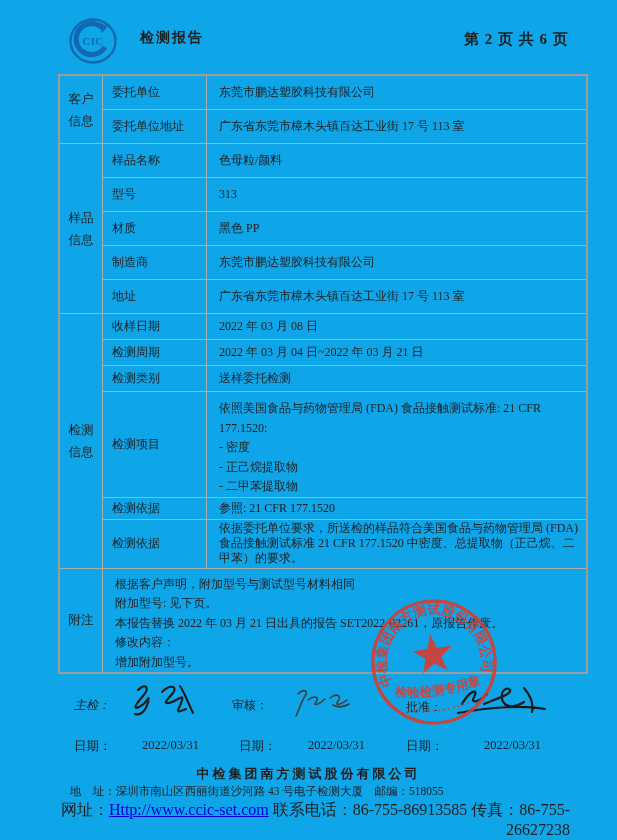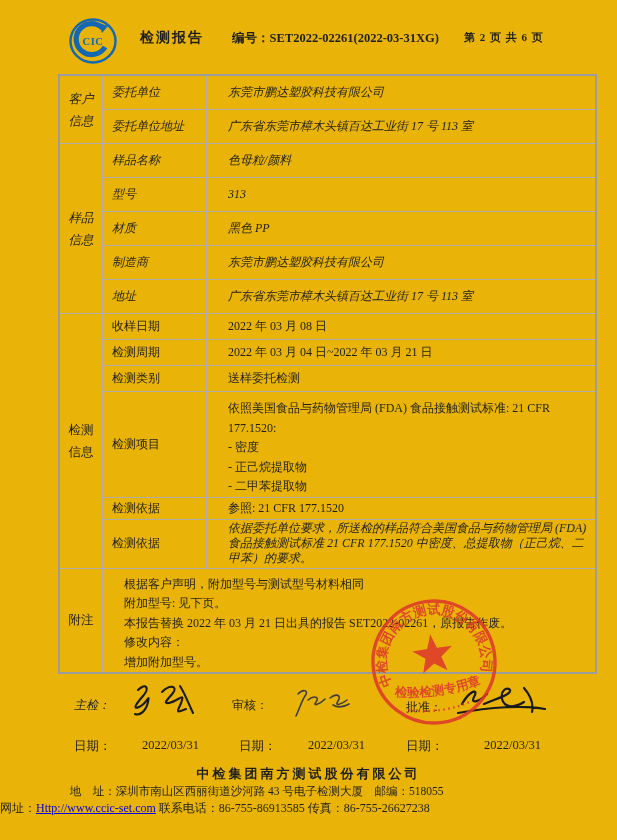--- a/index.html
+++ b/index.html
@@ -1,65 +1,64 @@
 <!DOCTYPE html>
 <html><head>
 <meta charset="utf-8">
 <style>
   html,body{margin:0;padding:0;background:#fff;}
   .page{
-    position:relative;width:617px;height:840px;background:#eab308;overflow:hidden;
+    position:relative;width:617px;height:840px;background:#0ea5e9;overflow:hidden;
     font-family:"Liberation Serif","DejaVu Serif",serif;color:#1f1f1f;
   }
   
   .logo{position:absolute;left:62px;top:16px;width:62px;height:50px;}
   .hdr-title{position:absolute;left:140px;top:29px;font-size:14px;font-weight:bold;letter-spacing:2px;text-align:center;}
   .hdr-no{position:absolute;left:232px;top:30px;font-size:12.5px;font-weight:bold;}
-  .hdr-page{position:absolute;left:464px;top:30px;font-size:11px;font-weight:bold;letter-spacing:1px;}
+  .hdr-page{position:absolute;left:464px;top:30px;font-size:15px;font-weight:bold;letter-spacing:1px;}
   
   .report-table{
     position:absolute;left:58px;top:74px;border-collapse:collapse;table-layout:fixed;
     width:501px;font-size:12px;
   }
   .report-table td{border:1.6px solid #adadad;padding:0;vertical-align:middle;overflow:hidden;}
   .report-table{border:2px solid #9c9c9c;}
   td.sec{width:42px;text-align:center;line-height:22px;font-size:12.5px;}
   td.fld{width:94px;padding-left:9px;}
-  td.val{width:361px;padding-left:21px;padding-right:6px;margin-top:36px;}
-  tr.h33 td{height:33px;font-style:italic;}
+  td.val{width:361px;padding-left:12px;padding-right:6px;margin-top:36px;}
+  tr.h33 td{height:33px;}
   tr.h25 td{height:25px;}
   td.items{vertical-align:top;padding-top:7px;line-height:19.5px;height:96px;}
   td.basis{height:21px;}
-  td.concl{height:46px;line-height:15.3px;padding-top:1px;padding-bottom:1px;font-style:italic;}
+  td.concl{height:46px;line-height:15.3px;padding-top:1px;padding-bottom:1px;}
   td.note{height:95px;vertical-align:top;padding-top:6px;line-height:19.5px;}
   
   .stamp{position:absolute;left:368px;top:596px;width:132px;height:132px;opacity:.88;transform:rotate(-8deg);}
   
   .siglabel{position:absolute;font-size:12px;}
   .sigdate{position:absolute;font-size:12.5px;}
   .sig-svg{position:absolute;}
   
   .foot-co{position:absolute;left:0;top:765px;width:617px;text-align:center;font-size:13px;font-weight:bold;letter-spacing:3px;}
   .foot-addr{position:absolute;left:0;top:784px;width:513px;text-align:center;font-size:11.5px;}
-  .foot-web{position:absolute;left:0;top:800px;width:570px;text-align:left;font-size:12px;}
+  .foot-web{position:absolute;left:0;top:800px;width:570px;text-align:right;font-size:16px;}
   .foot-web a{color:#0000e0;text-decoration:underline;font-family:"Liberation Serif","DejaVu Serif",serif;}
 </style>
 </head>
 <body>
 
 <div class="page">
 
   <svg class="logo" viewBox="0 0 62 50">
     <ellipse cx="31" cy="25" rx="22.5" ry="21.5" fill="none" stroke="#1268b3" stroke-width="2.4"></ellipse>
     <path d="M41 12.5 A15.5 15.5 0 1 0 43 31" fill="none" stroke="#1268b3" stroke-width="5.2"></path>
     <path d="M37 7 L46 10 L40 17 Z" fill="#1268b3"></path>
     <text x="31" y="29" text-anchor="middle" font-size="10.5" font-weight="bold" font-family="'Liberation Serif',serif" fill="#1268b3" letter-spacing="0.5">CIC</text>
   </svg>
   <div class="hdr-title">检测报告</div>
-  <div class="hdr-no"><span>编号：</span><span>SET2022-02261(2022-03-31XG)</span></div>
   <div class="hdr-page">第 2 页 共 6 页</div>
 
   <table class="report-table">
     <tbody>
 
       <tr class="h33">
         <td class="sec" rowspan="2">
             <div>客户</div>
             <div>信息</div>
           </td>

